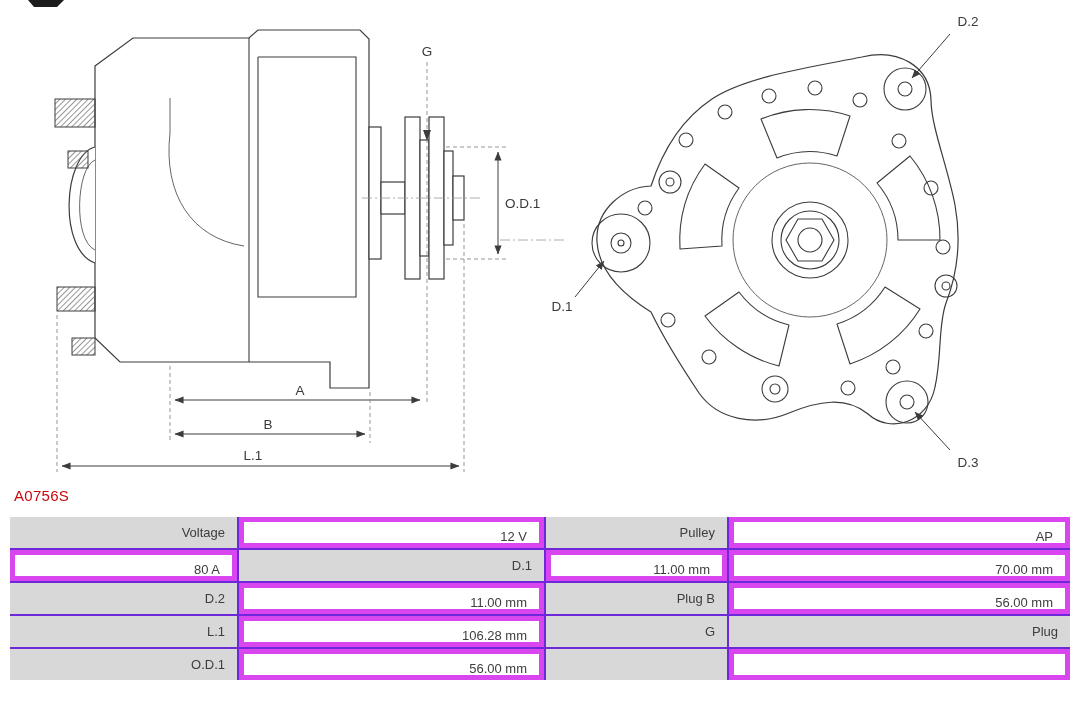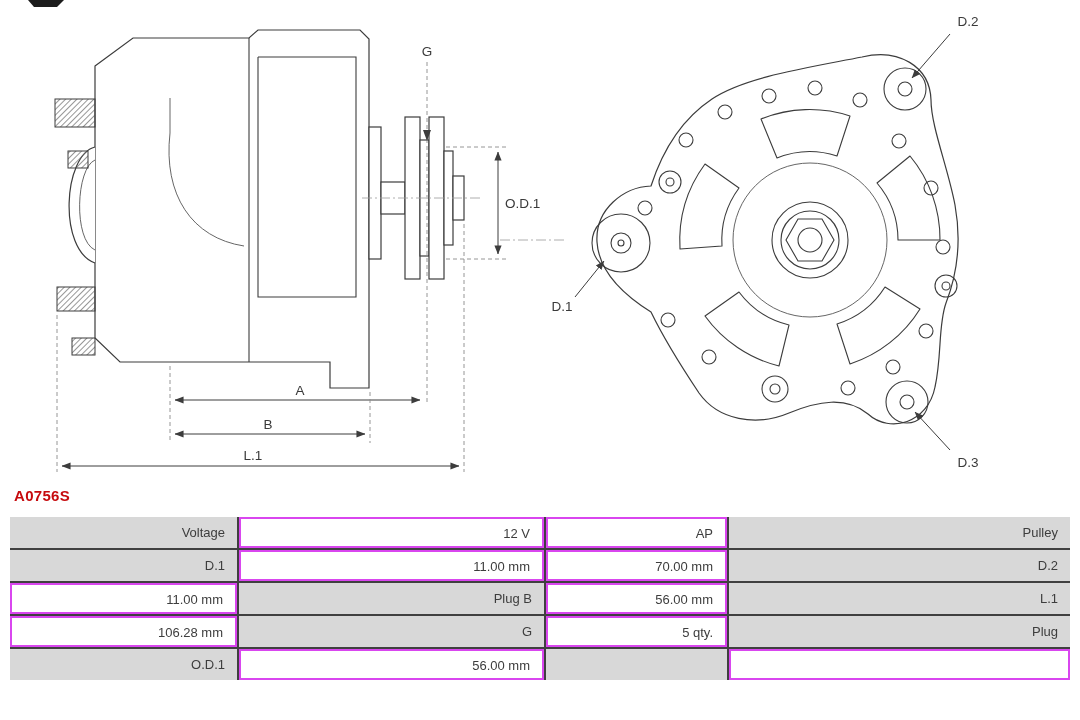--- a/index.html
+++ b/index.html
@@ -13,34 +13,34 @@
   svg .line{fill:none;stroke:#3c3c3c;stroke-width:1.1;}
   svg .thin{fill:none;stroke:#555;stroke-width:0.9;}
   svg .hatched{fill:url(#hatch);stroke:#3c3c3c;stroke-width:1;}
   svg .dim{stroke:#3c3c3c;stroke-width:1;fill:none;marker-start:url(#arrow);marker-end:url(#arrow);}
   svg .dim-end{stroke:#3c3c3c;stroke-width:1;fill:none;marker-end:url(#arrow);}
   svg .ext{stroke:#8a8a8a;stroke-width:0.9;stroke-dasharray:4 3;fill:none;}
   svg .cl{stroke:#9a9a9a;stroke-width:0.8;stroke-dasharray:10 3 2 3;fill:none;}
   svg .dimtext{font-size:13.5px;fill:#3a3a3a;}
   .part-number{
     position:absolute;left:14px;top:487px;
-    color:#c60b0e;font-size:15px;font-weight:bold;letter-spacing:.3px;
+    color:#c60b0e;font-size:15px;font-weight:normal;letter-spacing:.3px;
   }
   .spec-table{
     position:absolute;left:10px;top:517px;width:1060px;
     display:grid;grid-template-columns:227px 305px 181px 341px;
-    grid-auto-rows:31px;gap:2px;background:#404040;
+    grid-auto-rows:31px;gap:2px;background:#6d28d9;
   }
   .cell{
     box-sizing:border-box;font-size:13px;color:#3d3d3d;
     text-align:right;padding:0 12px 0 6px;line-height:31px;
     white-space:nowrap;overflow:hidden;
   }
   .cell.label{background:#d8d8d8;}
-  .cell.value{background:#ffffff;border:2px solid #d946ef;line-height:29px;}
+  .cell.value{background:#ffffff;border:5px solid #d946ef;line-height:29px;}
 </style>
 </head>
 <body>
 
 <div class="drawing-area">
 <svg width="1080" height="500" viewBox="0 0 1080 500">
   <defs>
     <marker id="arrow" viewBox="0 0 10 10" refX="9.5" refY="5" markerWidth="9" markerHeight="9" orient="auto-start-reverse">
       <path d="M0,1 L10,5 L0,9 Z" fill="#3c3c3c"></path>
     </marker>
@@ -176,36 +176,36 @@
     <path class="dim-end" d="M 950 450 L 915 412"></path>
   </g>
 </svg>
 </div>
 
 <div class="part-number">A0756S</div>
 
 <div class="spec-table">
   <div class="cell label">Voltage</div>
   <div class="cell value">12 V</div>
+  <div class="cell label">Pulley</div>
   <div class="cell value">AP</div>
-  <div class="cell label">Pulley</div>
-
+
+  <div class="cell value">80 A</div>
   <div class="cell label">D.1</div>
   <div class="cell value">11.00 mm</div>
 
   <div class="cell value">70.00 mm</div>
   <div class="cell label">D.2</div>
   <div class="cell value">11.00 mm</div>
 
   <div class="cell label">Plug B</div>
   <div class="cell value">56.00 mm</div>
   <div class="cell label">L.1</div>
   <div class="cell value">106.28 mm</div>
 
   <div class="cell label">G</div>
-  <div class="cell value">5 qty.</div>
   <div class="cell label">Plug</div>
 
   <div class="cell label">O.D.1</div>
   <div class="cell value">56.00 mm</div>
   <div class="cell label"></div>
   <div class="cell value"></div>
 </div>
 
 </body></html>

